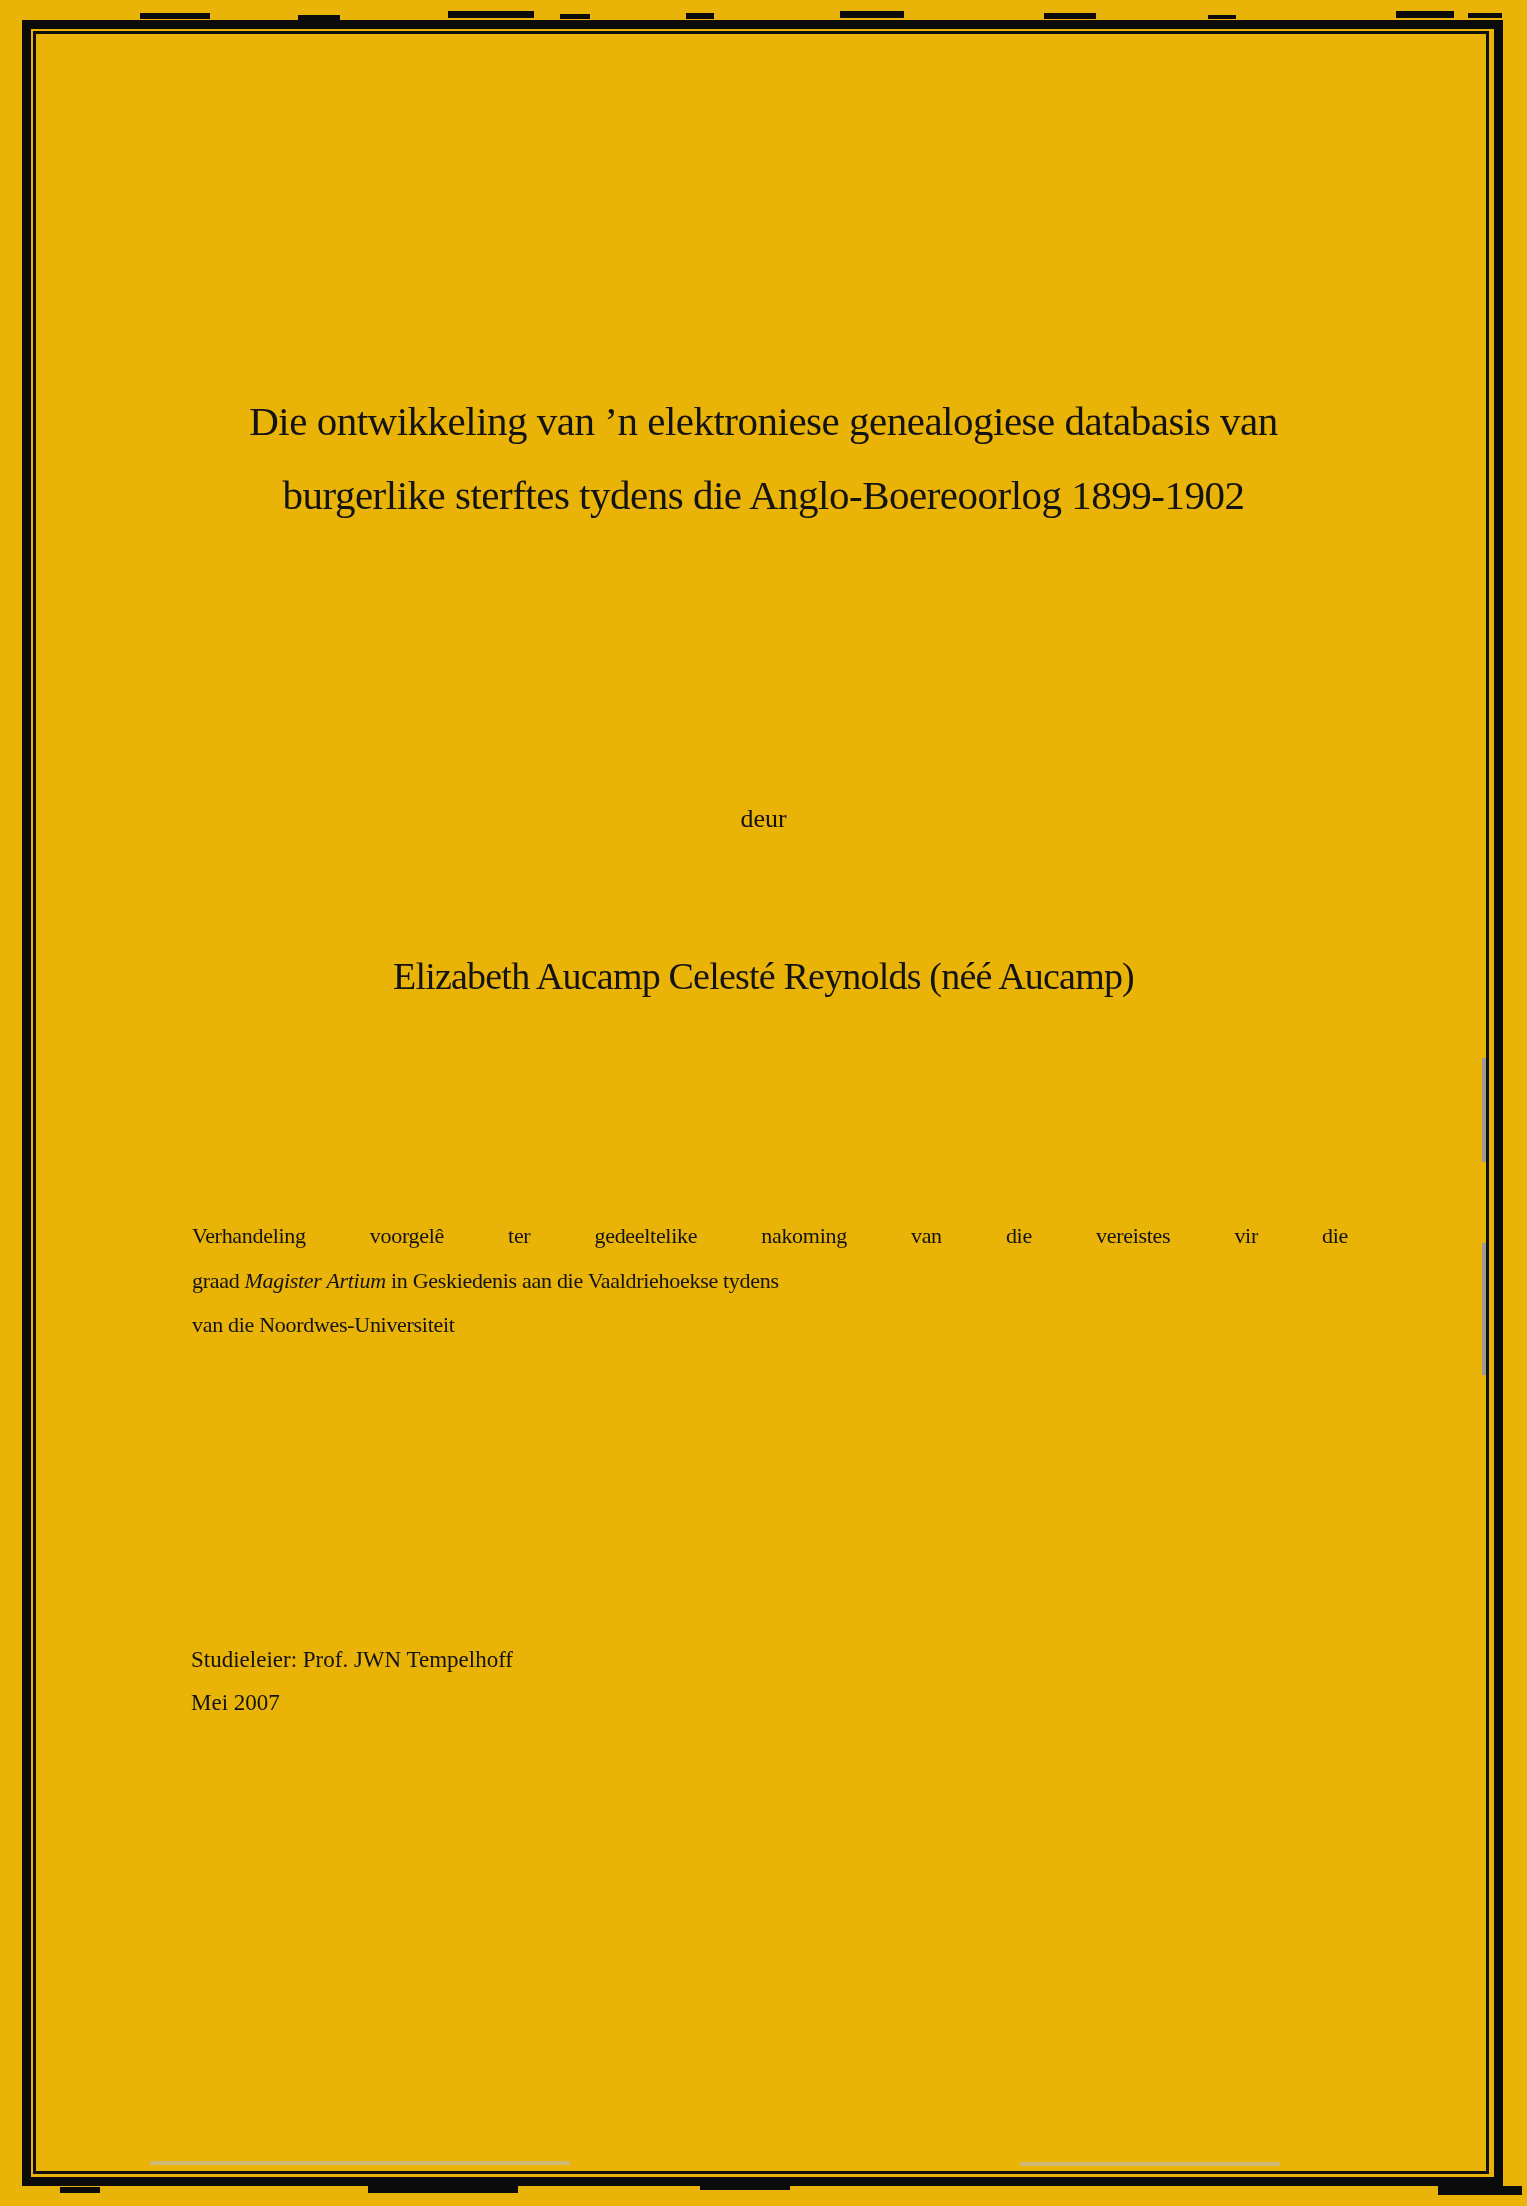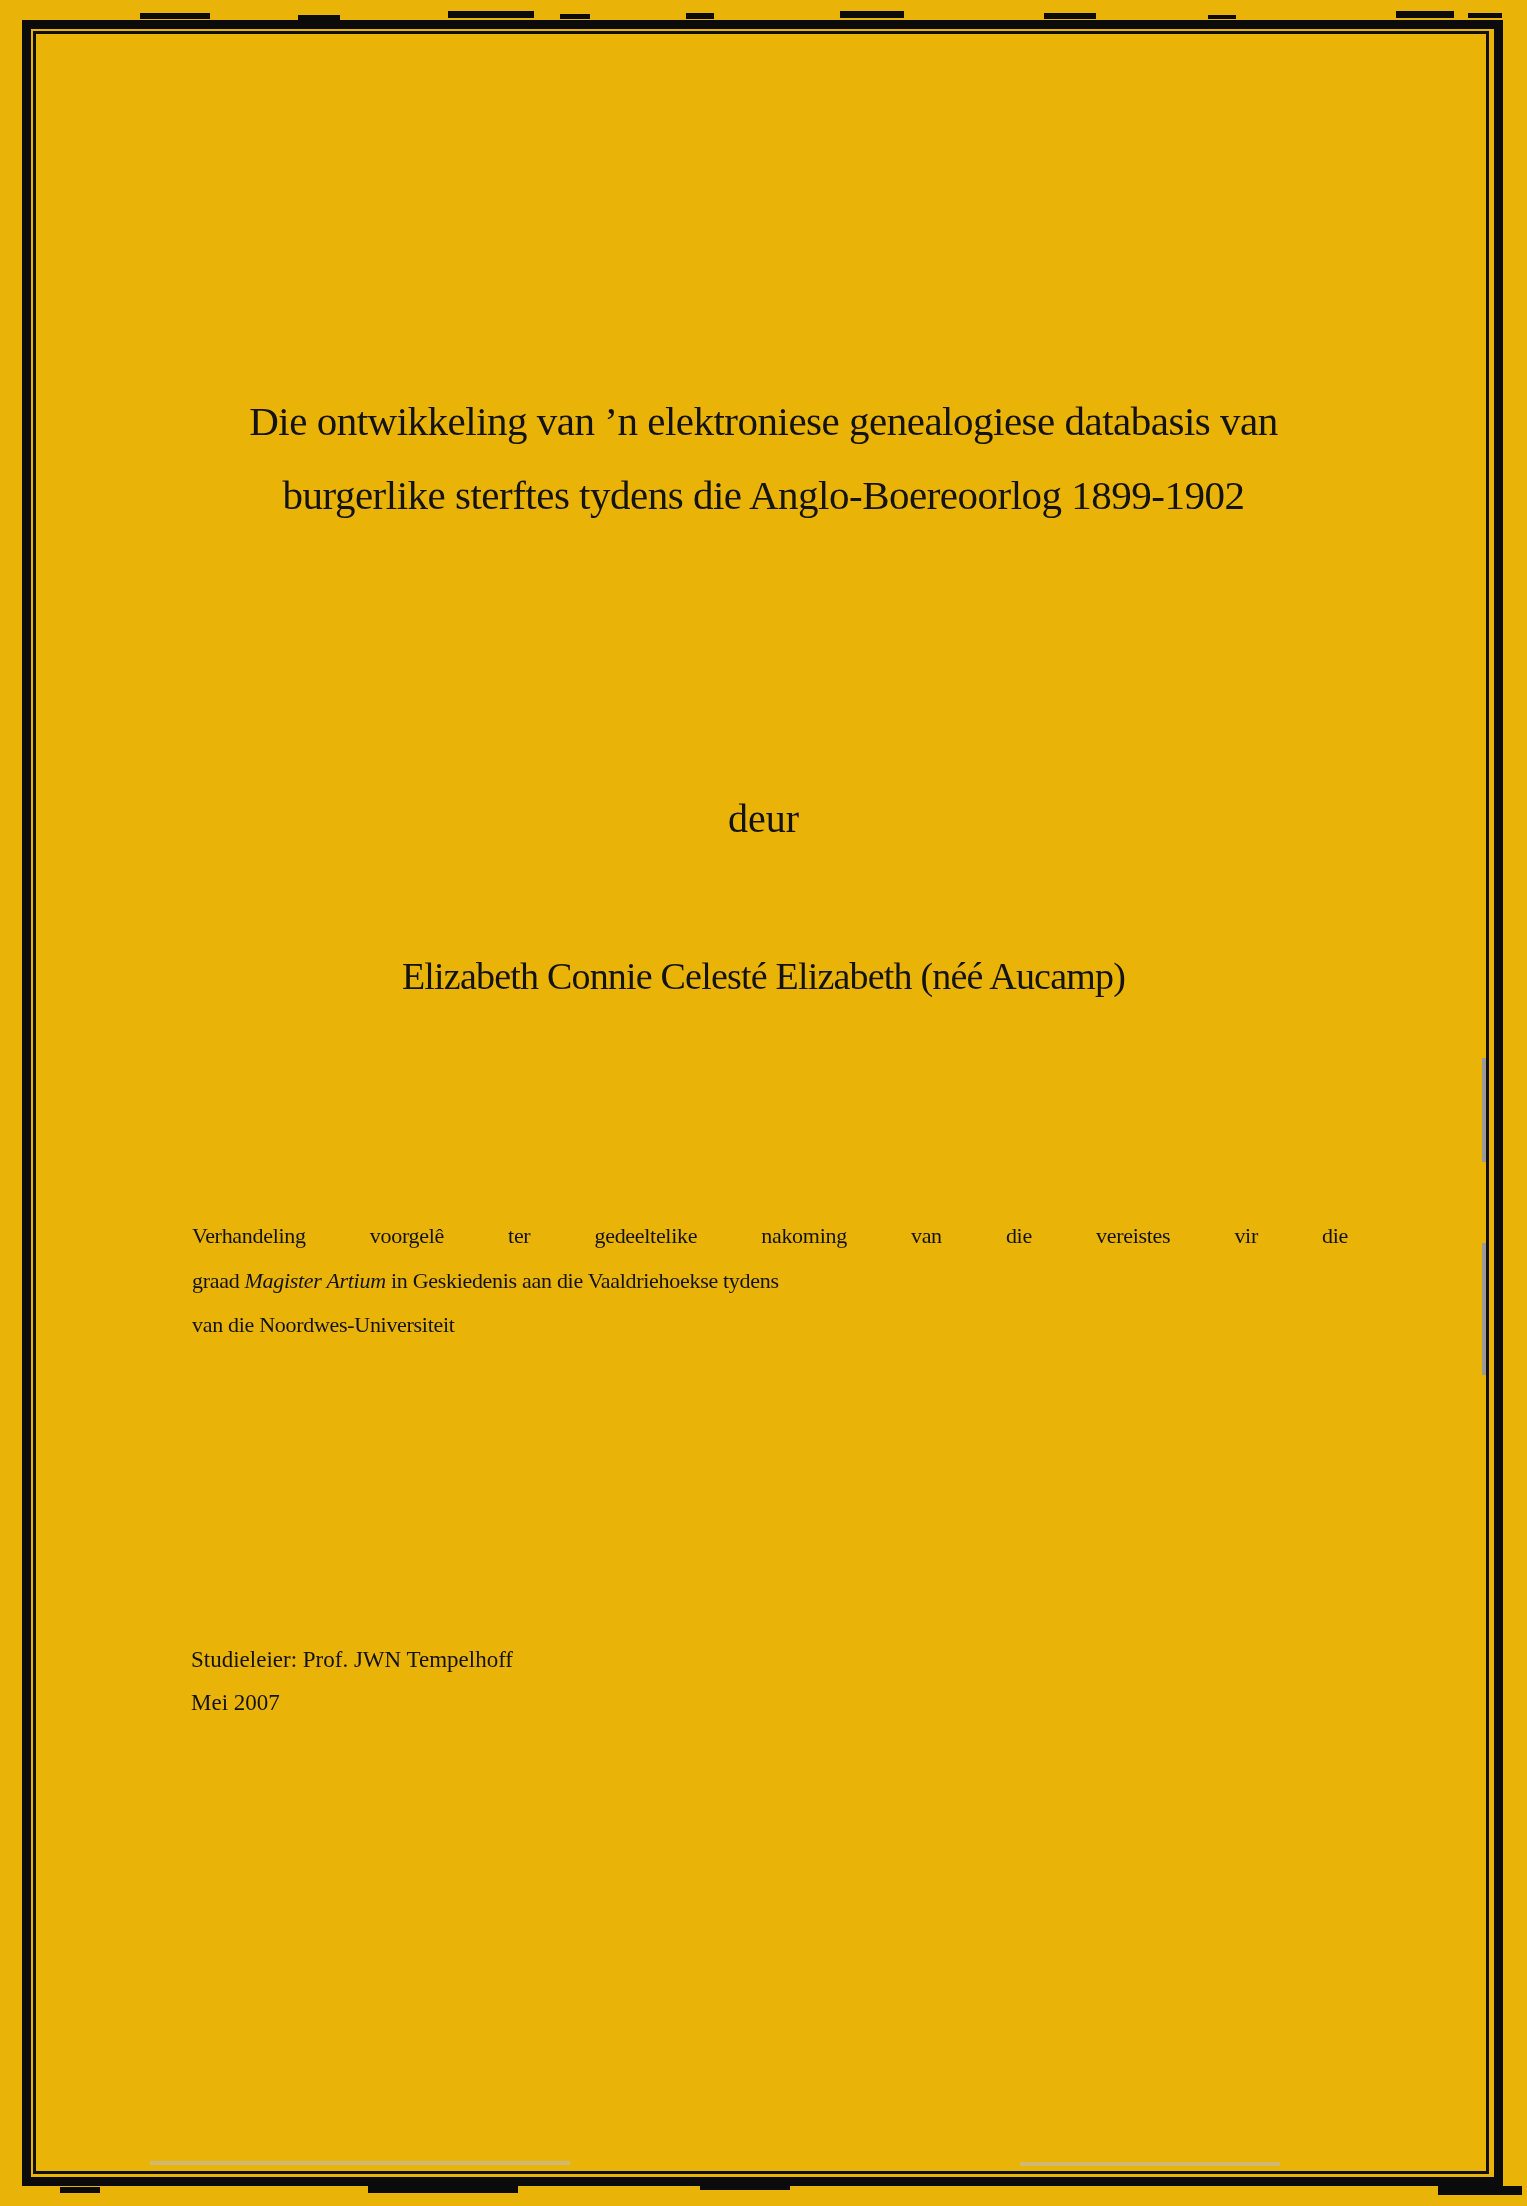--- a/index.html
+++ b/index.html
@@ -39,21 +39,21 @@
   .title {
     position: absolute; left: 0; right: 0; top: 384px;
     margin: 0; text-align: center;
     font-size: 41px; font-weight: 400;
     line-height: 74px; letter-spacing: -0.5px;
   }
   .title .line { display: block; }
 
   .byline {
     position: absolute; left: 0; right: 0; top: 797px;
-    text-align: center; font-size: 40px; line-height: 44px;
+    text-align: center; font-size: 26px; line-height: 44px;
   }
 
   .author {
     position: absolute; left: 0; right: 0; top: 951px;
     text-align: center; font-size: 38px; line-height: 50px;
     letter-spacing: -0.8px;
   }
 
   .degree {
     position: absolute; left: 192px; top: 1214px; width: 1156px;
@@ -106,21 +106,21 @@
   <div class="speck faint" style="left:150px;top:2161px;width:420px;height:4px;"></div>
   <div class="speck faint" style="left:1020px;top:2162px;width:260px;height:4px;"></div>
 
   <h1 class="title">
     <span class="line">Die ontwikkeling van ’n elektroniese genealogiese databasis van</span>
     <span class="line">burgerlike sterftes tydens die Anglo-Boereoorlog 1899-1902</span>
   </h1>
 
   <div class="byline">deur</div>
 
-  <div class="author">Elizabeth Connie Celesté Elizabeth (néé Aucamp)</div>
+  <div class="author">Elizabeth Aucamp Celesté Reynolds (néé Aucamp)</div>
 
   <div class="degree">
     <div class="justify">Verhandeling voorgelê ter gedeeltelike nakoming van die vereistes vir die</div>
     <div><span>graad </span><span class="italic">Magister Artium</span><span> in Geskiedenis aan die Vaaldriehoekse tydens</span></div>
     <div>van die Noordwes-Universiteit</div>
   </div>
 
   <div class="credits">
     <div>Studieleier: Prof. JWN Tempelhoff</div>
     <div>Mei 2007</div>

